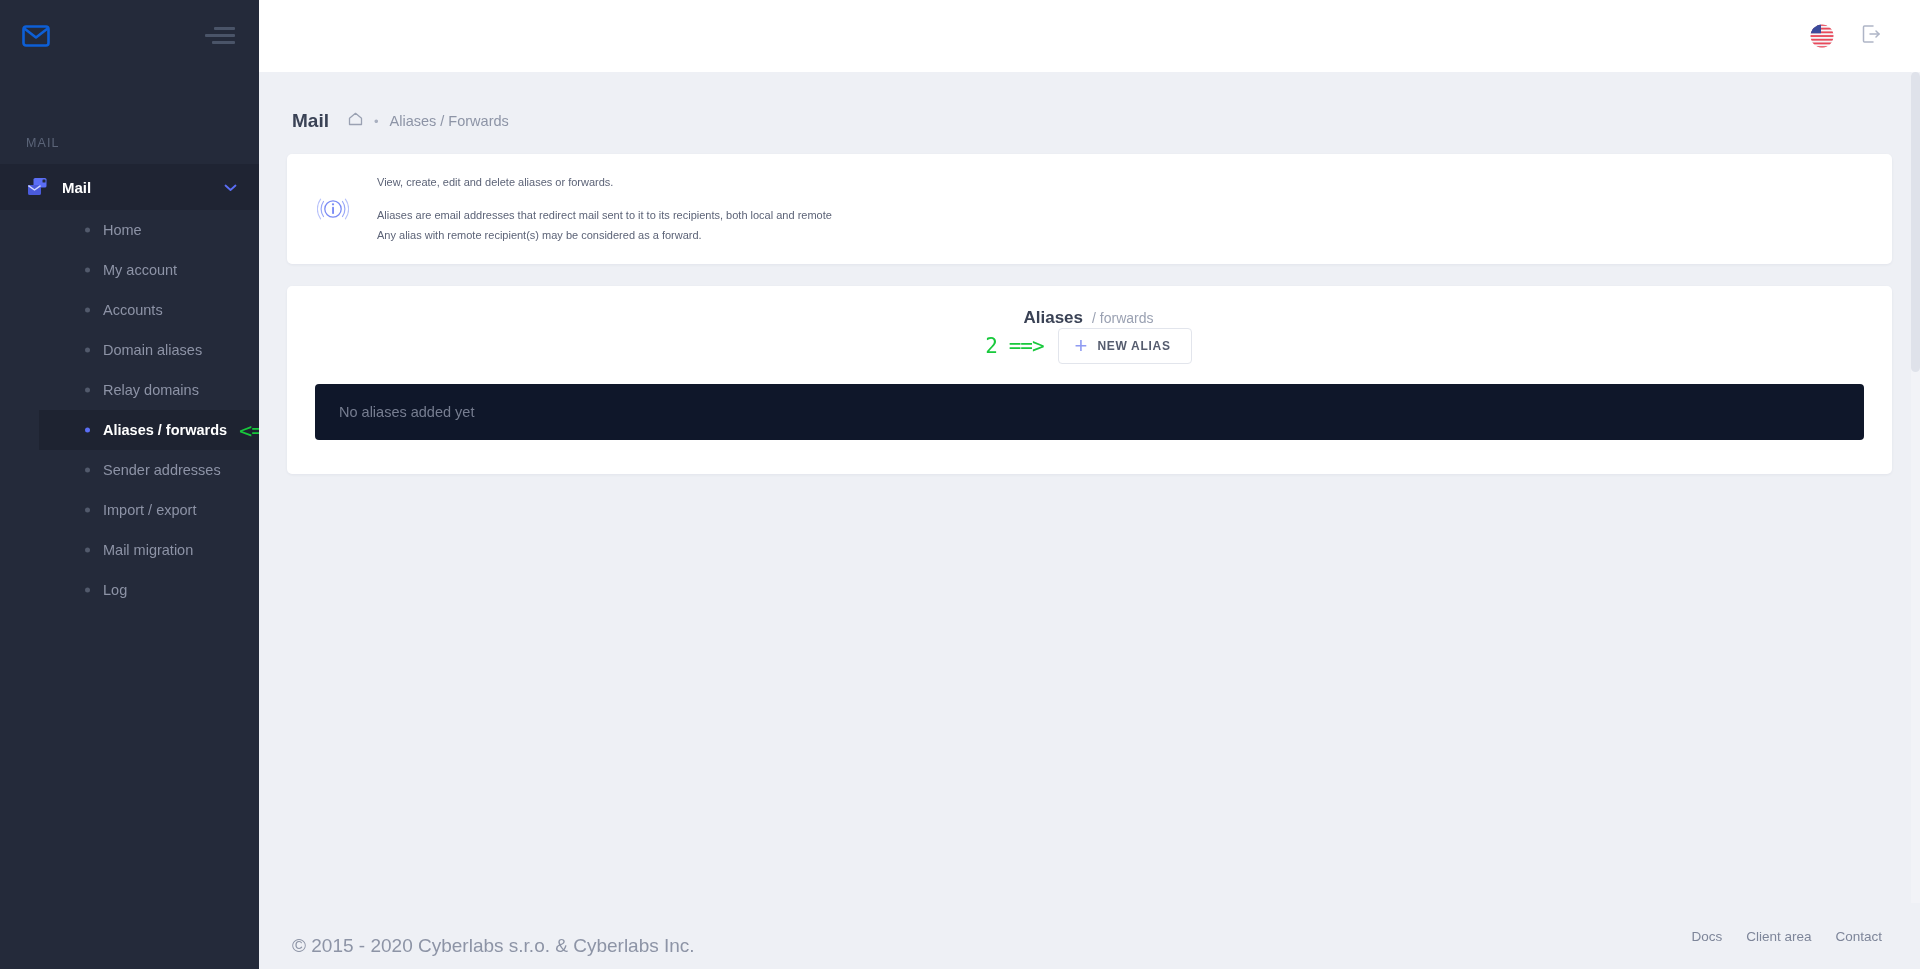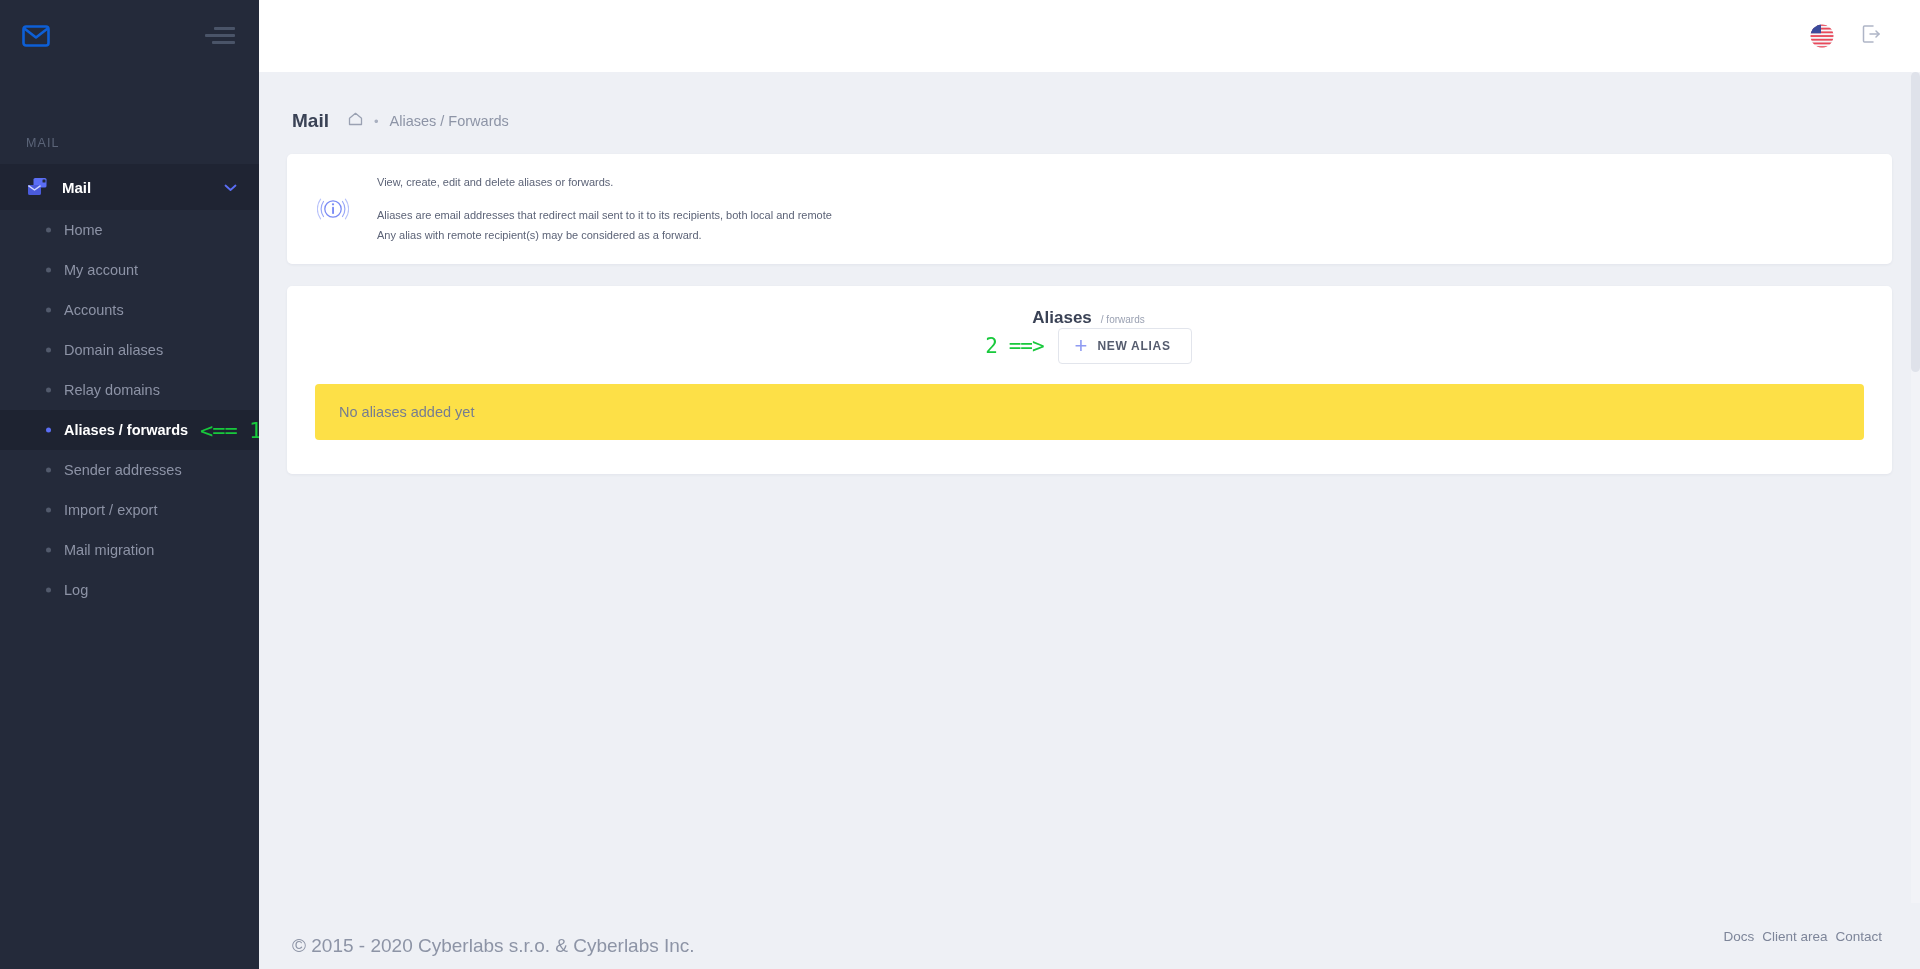--- a/index.html
+++ b/index.html
@@ -43,21 +43,21 @@
     background: #1f2433;
     cursor: pointer;
   }
   .group-icon { width: 22px; height: 22px; margin-right: 14px; flex: 0 0 auto; }
   .group-title { color: #ffffff; font-size: 15px; font-weight: 700; flex: 1; }
   .chev { width: 13px; height: 8px; }
 
   .nav-list { list-style: none; }
   .nav-item {
     display: flex; align-items: center; position: relative;
-    height: 40px; padding-left: 46px; cursor: pointer;
+    height: 40px; padding-left: 46px; cursor: pointer; margin-left: 39px;
   }
   .nav-item .dot {
     position: absolute; left: 46px; top: 50%; transform: translateY(-50%);
     width: 5px; height: 5px; border-radius: 50%; background: #525a6c;
   }
   .nav-item .nav-label {
     margin-left: 18px; color: #8d93a6; font-size: 14.5px; white-space: nowrap;
   }
   .nav-item.active { background: #1e2331; }
   .nav-item.active .dot { background: #5b6ef5; }
@@ -103,46 +103,46 @@
   .info-text .line-b { margin-bottom: 9px; }
 
   .list-card { margin-top: 22px; padding-bottom: 34px; }
   .card-head {
     display: flex; align-items: center; justify-content: space-between;
     padding: 22px 28px 20px 26px;
     flex-direction: column;
   }
   .card-head-left { display: flex; align-items: baseline; gap: 9px; }
   .card-head-title { color: #3a4255; font-size: 17px; font-weight: 700; }
-  .card-head-sub { color: #9aa1b2; font-size: 10px; }
+  .card-head-sub { color: #9aa1b2; font-size: 14px; }
   .card-head-right { display: flex; align-items: center; gap: 14px; }
   .head-annotation {
     color: #18c93c; font-size: 21px; font-family: "DejaVu Sans Mono", monospace;
     letter-spacing: -1px; white-space: nowrap;
   }
   .btn-new {
     display: inline-flex; align-items: center; gap: 10px;
     border: 1px solid #e2e5ec; background: #ffffff; border-radius: 4px;
     padding: 10px 20px 10px 16px; cursor: pointer;
   }
   .btn-new .plus { color: #8f9bf2; font-size: 22px; line-height: 14px; font-weight: 300; }
   .btn-new .lbl { color: #555c6e; font-size: 12px; font-weight: 700; letter-spacing: 0.7px; }
 
   .empty-row {
-    margin: 0 28px; background: #fde047; border-radius: 4px;
+    margin: 0 28px; background: #0f172a; border-radius: 4px;
     padding: 20px 24px; color: #767d90; font-size: 14.5px;
   }
 
   .footer {
     height: 66px; flex: 0 0 auto; background: #eef0f5;
     display: flex; align-items: center; justify-content: space-between;
     padding: 0 38px 0 33px;
   }
   .footer-copy { color: #8d94a6; font-size: 19px; margin-top: 20px; }
-  .footer-links { display: flex; gap: 8px; }
+  .footer-links { display: flex; gap: 24px; }
   .footer-links a { color: #7d8599; font-size: 13.5px; text-decoration: none; cursor: pointer; }
 
   .scrollbar-track {
     position: absolute; top: 0; right: 0; width: 9px; height: 100%;
     background: #f2f3f7;
   }
   .scrollbar-thumb {
     position: absolute; top: 0; right: 0; width: 9px; height: 300px;
     background: #dfe2ea; border-radius: 5px;
   }

